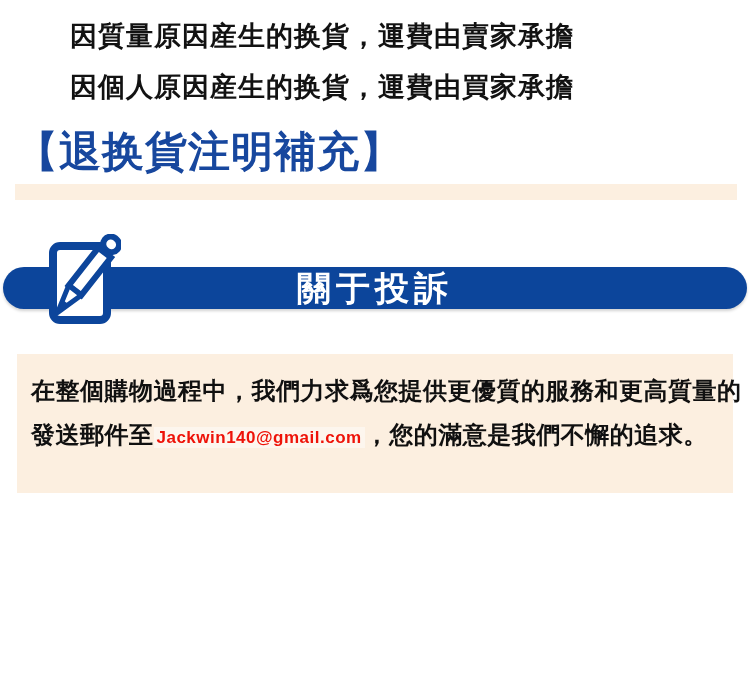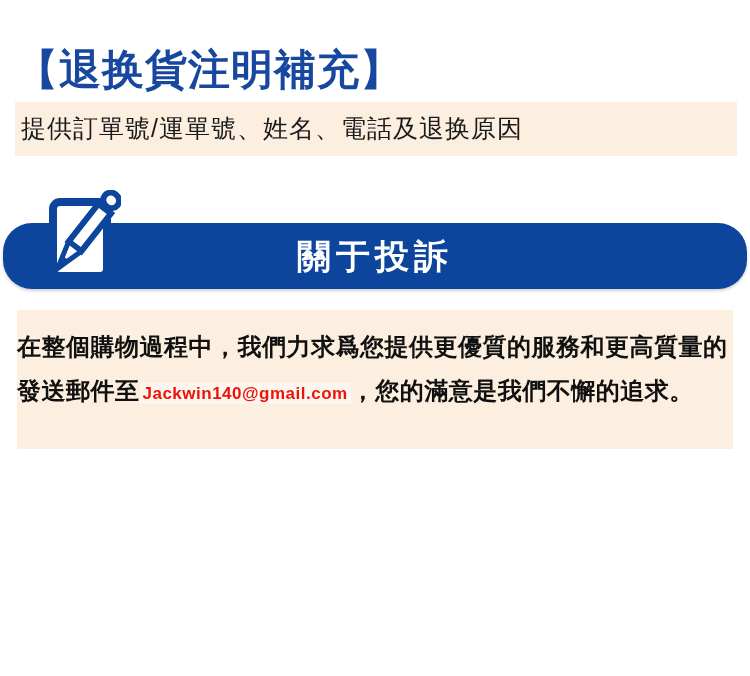--- a/index.html
+++ b/index.html
@@ -23,54 +23,55 @@
   .cream-box{
     margin:14px 13px 0 15px;background:#fcefe0;padding:7px 6px 9px 6px;
   }
   .cream-box .box-line{
     margin:0;font-size:25px;line-height:38px;font-weight:500;color:#1a1a1a;
     letter-spacing:1px;
   }
 
   .banner-wrap{position:relative;margin:67px 3px 0 3px;height:58px;}
   .banner{
-    height:66px;border-radius:29px;background:#0c459b;
+    height:42px;border-radius:29px;background:#0c459b;
     display:flex;align-items:center;justify-content:center;
     box-shadow:0 2px 3px rgba(0,0,0,0.18);
   }
   .banner-title{
     color:#ffffff;font-size:34px;font-weight:700;letter-spacing:5px;
     line-height:58px;
   }
   .banner-icon{
     position:absolute;left:42px;top:-33px;width:76px;height:92px;z-index:2;
   }
 
   .complaint-box{
-    margin:29px 17px 0 17px;background:#fcefe0;padding:15px 14px 33px 0;
+    margin:29px 17px 0 17px;background:#fcefe0;padding:15px 14px 33px 14px;
   }
   .complaint-box .para-line{
     margin:0;font-size:24px;line-height:44px;font-weight:600;color:#101010;
     letter-spacing:0.5px;white-space:nowrap;
   }
   .email{
     color:#ee1309;background:#fdf6ee;font-weight:700;font-size:17px;
     padding:1px 3px;
   }
 </style>
 </head>
 <body>
 
 <div class="top-notes">
+  <p class="note-line">因質量原因産生的换貨，運費由賣家承擔</p>
+  <p class="note-line">因個人原因産生的换貨，運費由買家承擔</p>
 </div>
 
 <h2 class="section-heading">【退换貨注明補充】</h2>
 
 <div class="cream-box">
-  <p class="box-line">提供訂單號/運單號、姓名、電話及退换原因</p>
 </div>
 
 <div class="banner-wrap">
   <svg class="banner-icon" viewBox="0 0 76 92" xmlns="http://www.w3.org/2000/svg">
     <rect x="8" y="12" width="54" height="74" rx="7" fill="#ffffff" stroke="#0c459b" stroke-width="8"></rect>
     <g transform="rotate(38.2 40.5 43)">
       <rect x="32.5" y="-6" width="16" height="15" rx="7.5" fill="#ffffff" stroke="#0c459b" stroke-width="6"></rect>
       <rect x="32.5" y="12" width="16" height="48" fill="#ffffff" stroke="#0c459b" stroke-width="6"></rect>
       <polygon points="32.5,60 48.5,60 40.5,88" fill="#ffffff" stroke="#0c459b" stroke-width="5" stroke-linejoin="round"></polygon>
       <polygon points="36.5,75 44.5,75 40.5,88" fill="#0c459b"></polygon>

